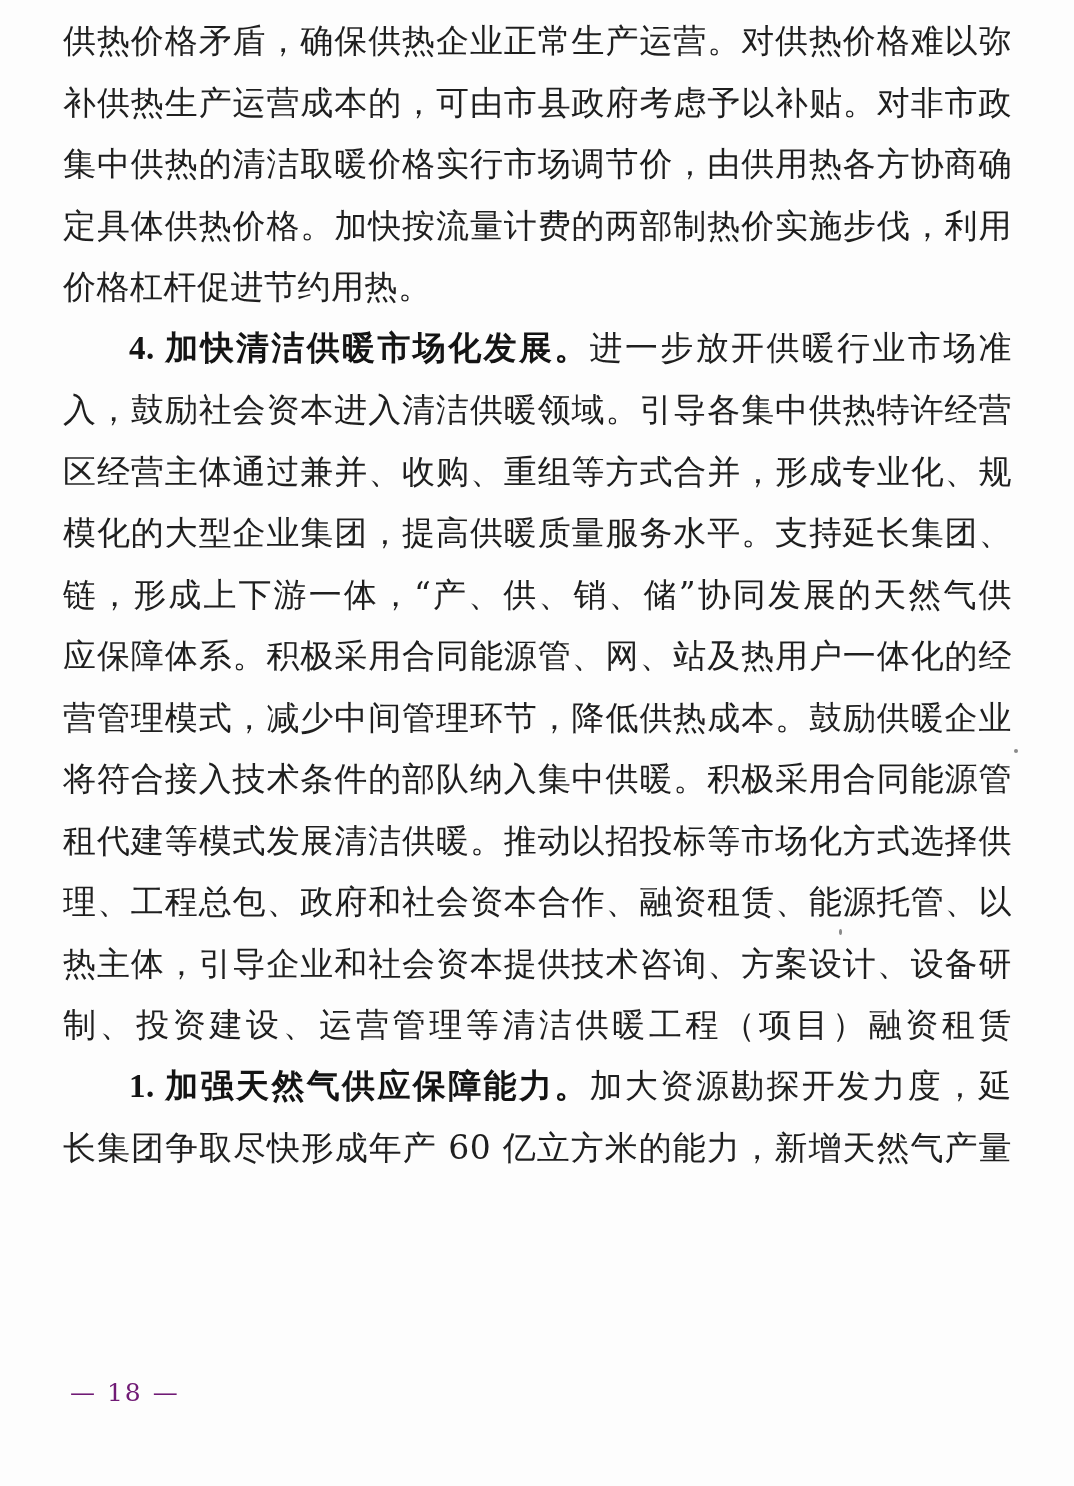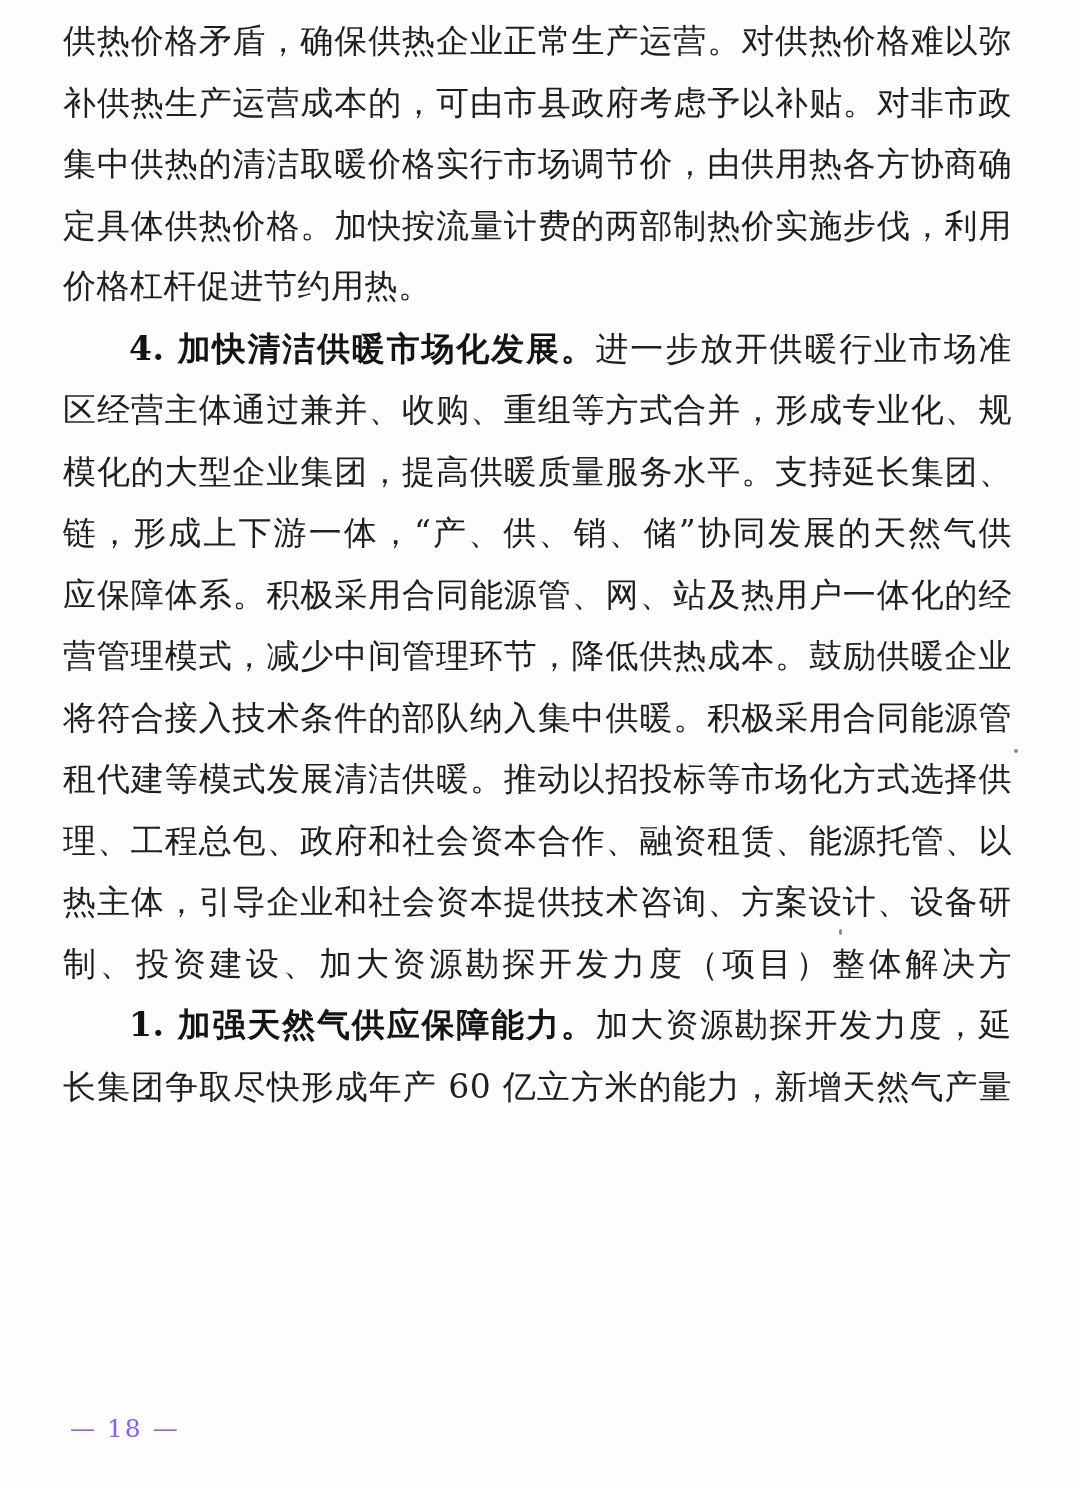--- a/index.html
+++ b/index.html
@@ -26,38 +26,36 @@
     line-height: 61.5px;
     font-size: 33px;
     color: #1f1f1f;
     text-align: justify;
     text-align-last: justify;
     letter-spacing: 0.5px;
   }
   .line.noj {
     text-align: left;
     text-align-last: left;
-    font-family: Liberation Serif, serif;
   }
-  .line.ind2 { text-indent: 2em; }
+  .line.ind2 { text-indent: 2em; font-family: Liberation Serif, serif; }
   .line.ind14 { text-indent: 1.4em; }
   .lead, .heading {
     font-weight: 700;
     color: #141414;
   }
   .footer {
     position: absolute;
     left: 70px;
     top: 1378px;
     font-size: 25px;
     line-height: 30px;
-    color: #8b5cf6;
+    color: #701a75;
     letter-spacing: 2px;
     font-family: "DejaVu Serif", "Liberation Serif", serif;
-    margin-top: 36px;
   }
   .speck {
     position: absolute;
     background: #8a8a8a;
     border-radius: 50%;
   }
   .speck.a { left: 1014px; top: 749px; width: 4px; height: 4px; }
   .speck.b { left: 839px; top: 929px; width: 3px; height: 6px; }
 </style>
 </head>
@@ -67,30 +65,31 @@
 
   <div class="text-block">
 
     <div class="line"><span>供热价格矛盾，确保供热企业正常生产运营。对供热价格难以弥</span></div>
     <div class="line"><span>补供热生产运营成本的，可由市县政府考虑予以补贴。对非市政</span></div>
     <div class="line"><span>集中供热的清洁取暖价格实行市场调节价，由供用热各方协商确</span></div>
     <div class="line"><span>定具体供热价格。加快按流量计费的两部制热价实施步伐，利用</span></div>
     <div class="line noj"><span>价格杠杆促进节约用热。</span></div>
 
     <div class="line ind2"><span class="lead">4. 加快清洁供暖市场化发展。</span><span>进一步放开供暖行业市场准</span></div>
+    <div class="line"><span>入，鼓励社会资本进入清洁供暖领域。引导各集中供热特许经营</span></div>
     <div class="line"><span>区经营主体通过兼并、收购、重组等方式合并，形成专业化、规</span></div>
     <div class="line"><span>模化的大型企业集团，提高供暖质量服务水平。支持延长集团、</span></div>
     <div class="line"><span>链，形成上下游一体，“产、供、销、储”协同发展的天然气供</span></div>
     <div class="line"><span>应保障体系。积极采用合同能源管、网、站及热用户一体化的经</span></div>
     <div class="line"><span>营管理模式，减少中间管理环节，降低供热成本。鼓励供暖企业</span></div>
     <div class="line"><span>将符合接入技术条件的部队纳入集中供暖。积极采用合同能源管</span></div>
     <div class="line"><span>租代建等模式发展清洁供暖。推动以招投标等市场化方式选择供</span></div>
     <div class="line"><span>理、工程总包、政府和社会资本合作、融资租赁、能源托管、以</span></div>
     <div class="line"><span>热主体，引导企业和社会资本提供技术咨询、方案设计、设备研</span></div>
-    <div class="line"><span>制、投资建设、加大资源勘探开发力度（项目）整体解决方</span></div>
+    <div class="line"><span>制、投资建设、运营管理等清洁供暖工程（项目）融资租赁</span></div>
 
 
     <div class="line ind2"><span class="lead">1. 加强天然气供应保障能力。</span><span>加大资源勘探开发力度，延</span></div>
     <div class="line"><span>长集团争取尽快形成年产 60 亿立方米的能力，新增天然气产量</span></div>
 
   </div>
 
   <div class="footer">— 18 —</div>
 
   <div class="speck a"></div>

